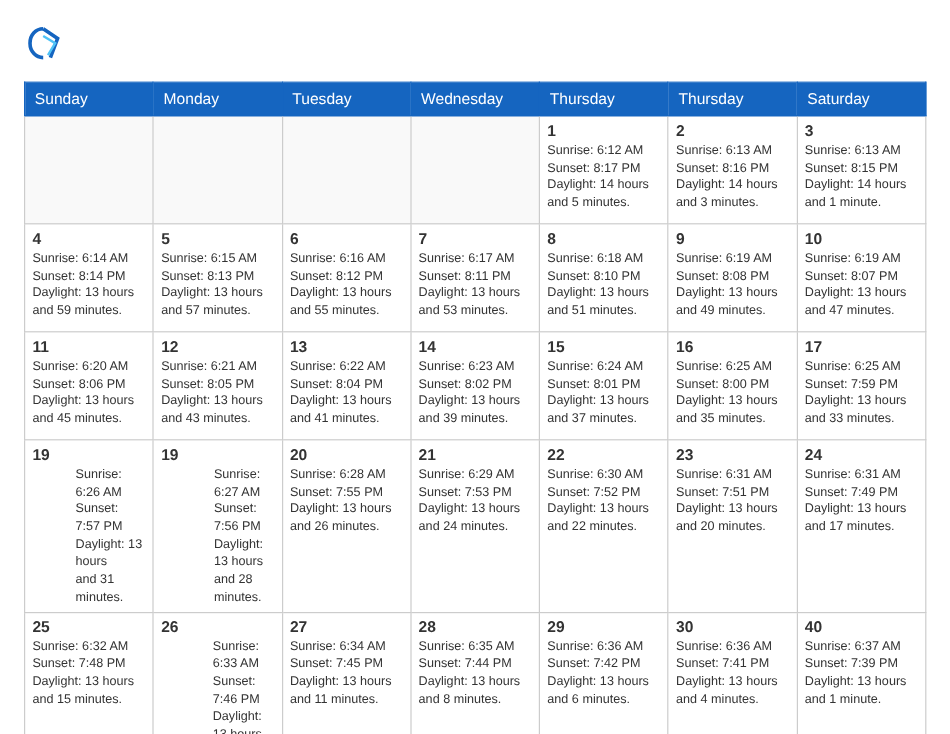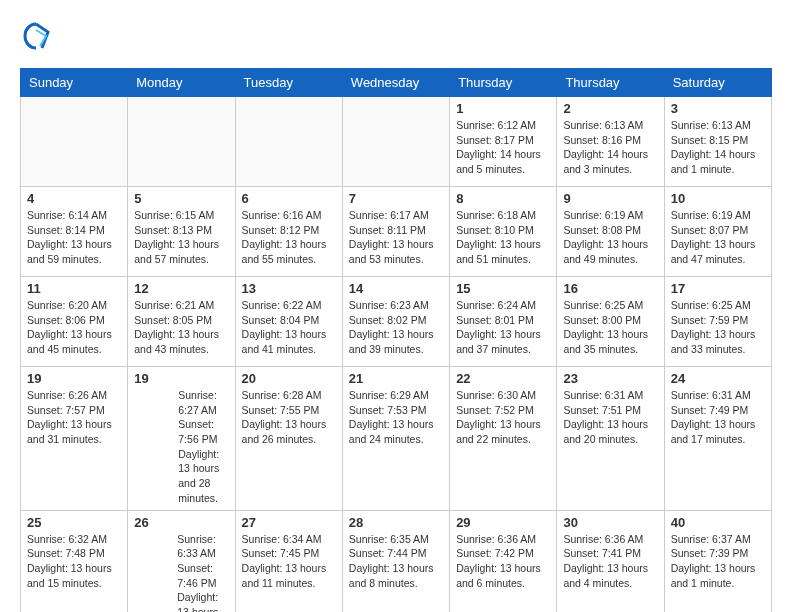--- a/index.html
+++ b/index.html
@@ -250,21 +250,21 @@
           <span class="day-num">17</span>
           <div class="day-info" style="white-space: pre-line;">Sunrise: 6:25 AM
 Sunset: 7:59 PM
 Daylight: 13 hours
 and 33 minutes.</div>
         </td>
       </tr>
       <tr class="week-row">
         <td>
           <span class="day-num">19</span>
-          <div class="day-info" style="white-space: pre-line;">Sunrise: 6:26 AM
+          <div class="day-info" style="white-space: pre-line; margin-left: 36px;">Sunrise: 6:26 AM
 Sunset: 7:57 PM
 Daylight: 13 hours
 and 31 minutes.</div>
         </td>
         <td>
           <span class="day-num">19</span>
           <div class="day-info" style="white-space: pre-line; margin-left: 44px;">Sunrise: 6:27 AM
 Sunset: 7:56 PM
 Daylight: 13 hours
 and 28 minutes.</div>

